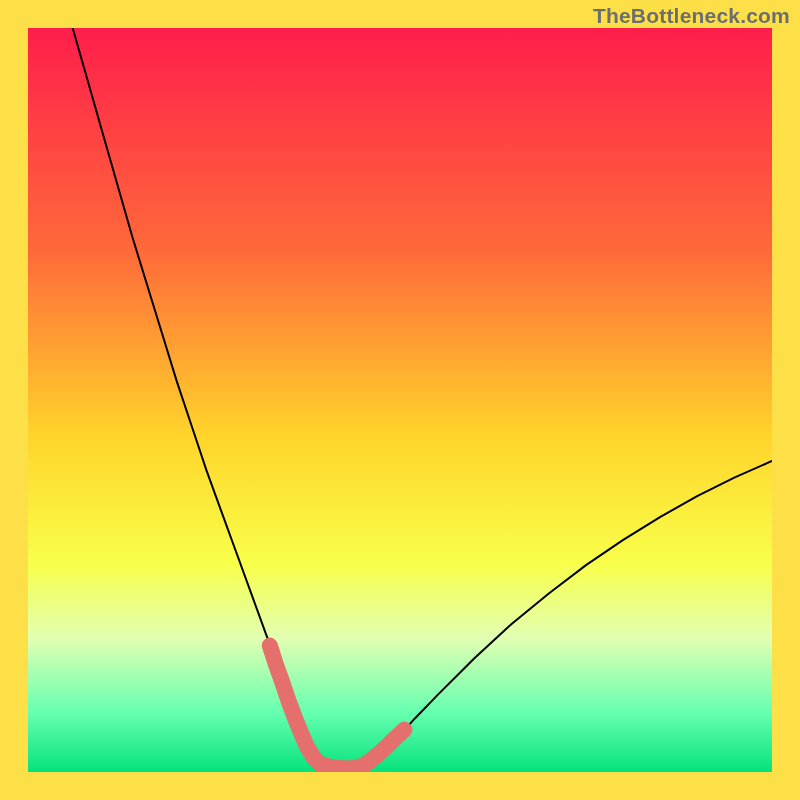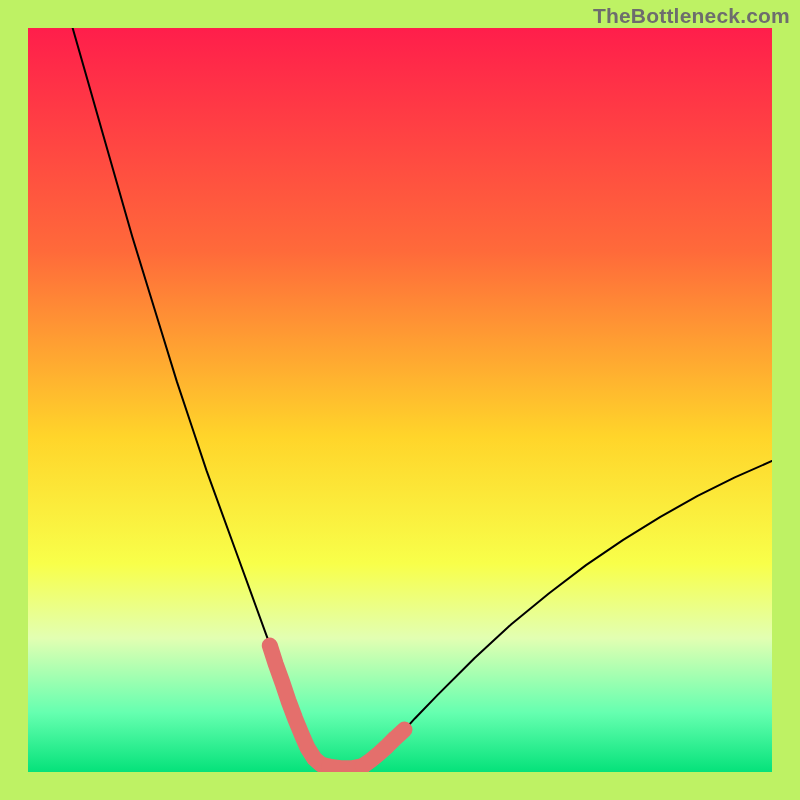--- a/index.html
+++ b/index.html
@@ -9,21 +9,21 @@
     height: 800px;
     background: #000;
     overflow: hidden;
   }
   .frame {
     position: absolute;
     left: 0;
     top: 0;
     width: 800px;
     height: 800px;
-    background: #bef264;
+    background: #fde047;
   }
   .plot {
     position: absolute;
     left: 28px;
     top: 28px;
     width: 744px;
     height: 744px;
     overflow: hidden;
   }
   .watermark {

